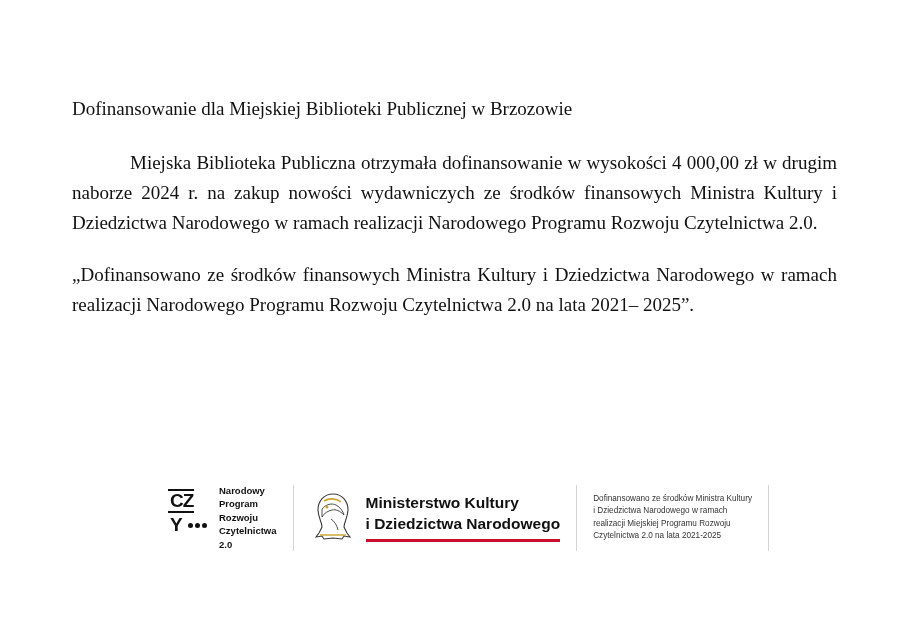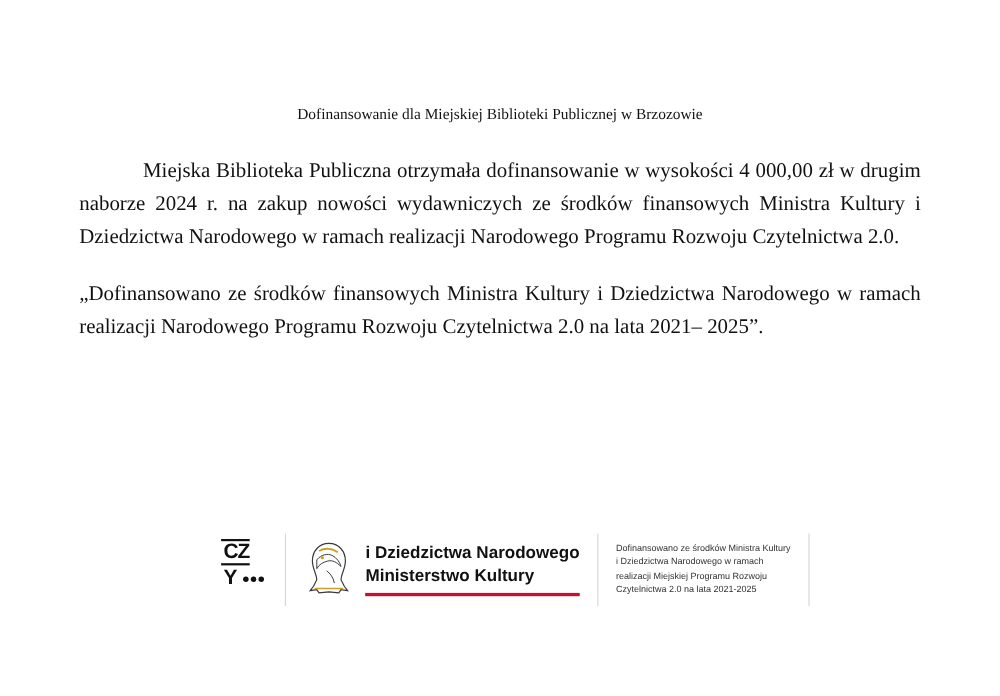--- a/index.html
+++ b/index.html
@@ -21,22 +21,21 @@
     box-sizing: border-box;
     padding: 0;
   }
   .doc-body {
     position: absolute;
     left: 72px;
     top: 96px;
     width: 765px;
   }
   .doc-title {
-    text-align: center;
-    font-size: 14px;
+    font-size: 19px;
     line-height: 1.35;
     margin: 0 0 26px 0;
     font-weight: normal;
   }
   .para {
     font-size: 19px;
     line-height: 1.58;
     text-align: justify;
     margin: 0 0 22px 0;
   }
@@ -230,40 +229,47 @@
           <span class="bar-top"></span>
           <span class="cz">CZ</span>
           <span class="bar-bot"></span>
           <span class="yy">Y</span>
           <span class="dots">
               <i></i>
               <i></i>
               <i></i>
             </span>
         </div>
+        <div class="nprcz-text">
+          <div>Narodowy</div>
+          <div>Program</div>
+          <div>Rozwoju</div>
+          <div>Czytelnictwa</div>
+          <div>2.0</div>
+        </div>
       </div>
     </div>
 
     <div class="divider"></div>
 
     <div class="logo-cell">
       <div class="mkidn">
         <div class="eagle">
           <svg viewBox="0 0 46 54" width="46" height="54" aria-hidden="true">
             <path d="M23 3 C14 3 8 10 8 19 C8 26 12 31 12 36 L9 42 L6 46 L12 45 L14 48 L23 47 L32 48 L34 45 L40 46 L37 42 L34 36 C34 31 38 26 38 19 C38 10 32 3 23 3 Z" fill="#ffffff" stroke="#3a3a3a" stroke-width="1.1"></path>
             <path d="M12 18 C16 13 22 12 26 14 C30 16 33 20 34 24 C30 20 26 18 22 19 C18 20 14 22 12 26 Z" fill="#ffffff" stroke="#3a3a3a" stroke-width="0.9"></path>
             <path d="M14 10 C19 7 26 7 31 11" fill="none" stroke="#c9a227" stroke-width="1.6"></path>
             <circle cx="17" cy="16" r="1.5" fill="#c9a227"></circle>
             <path d="M10 44 L36 44" stroke="#c9a227" stroke-width="1.4" fill="none"></path>
             <path d="M21 28 C24 30 27 34 28 39" fill="none" stroke="#3a3a3a" stroke-width="0.9"></path>
           </svg>
         </div>
         <div class="mkidn-text">
+          <div>Ministerstwo Kultury</div>
           <div>i Dziedzictwa Narodowego</div>
-          <div>Ministerstwo Kultury</div>
           <span class="rule"></span>
         </div>
       </div>
     </div>
 
     <div class="divider"></div>
 
     <div class="logo-cell">
       <div class="funding-note">
         <div>Dofinansowano ze środków Ministra Kultury</div>

